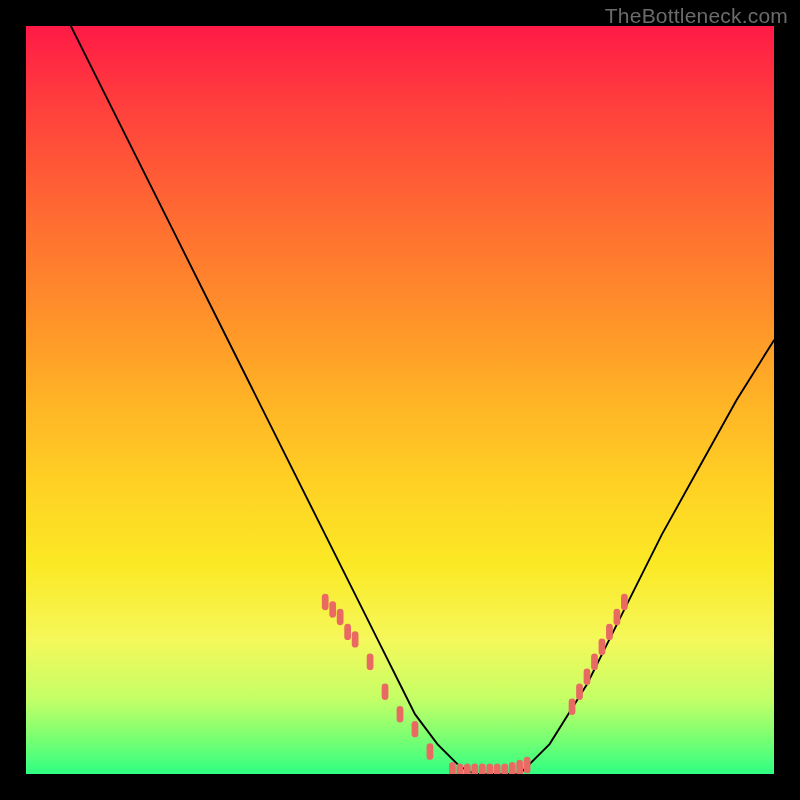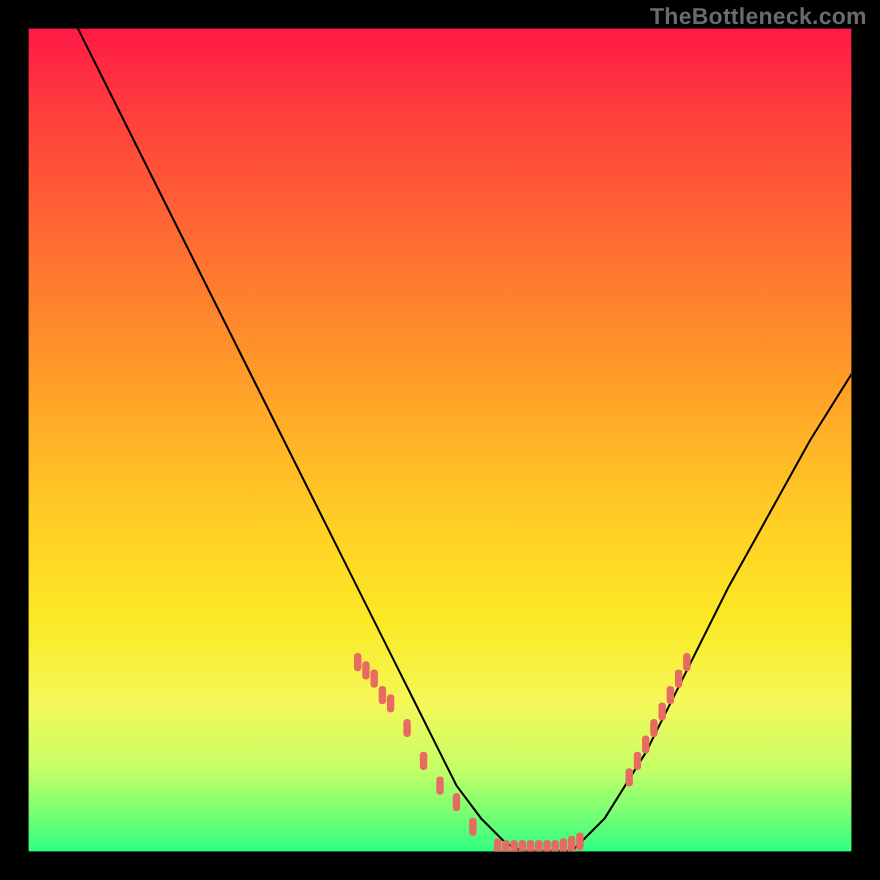--- a/index.html
+++ b/index.html
@@ -45,21 +45,21 @@
     top: 0;
     width: 748px;
     height: 748px;
   }
   .watermark {
     position: absolute;
     top: 4px;
     right: 12px;
     font-family: Arial, Helvetica, sans-serif;
     font-size: 21px;
-    font-weight: 700;
+    font-weight: 400;
     color: #6b6b6b;
     letter-spacing: 0.2px;
     user-select: none;
   }
 </style>
 </head>
 <body>
 
 <div class="frame">
   <div class="watermark">TheBottleneck.com</div>

